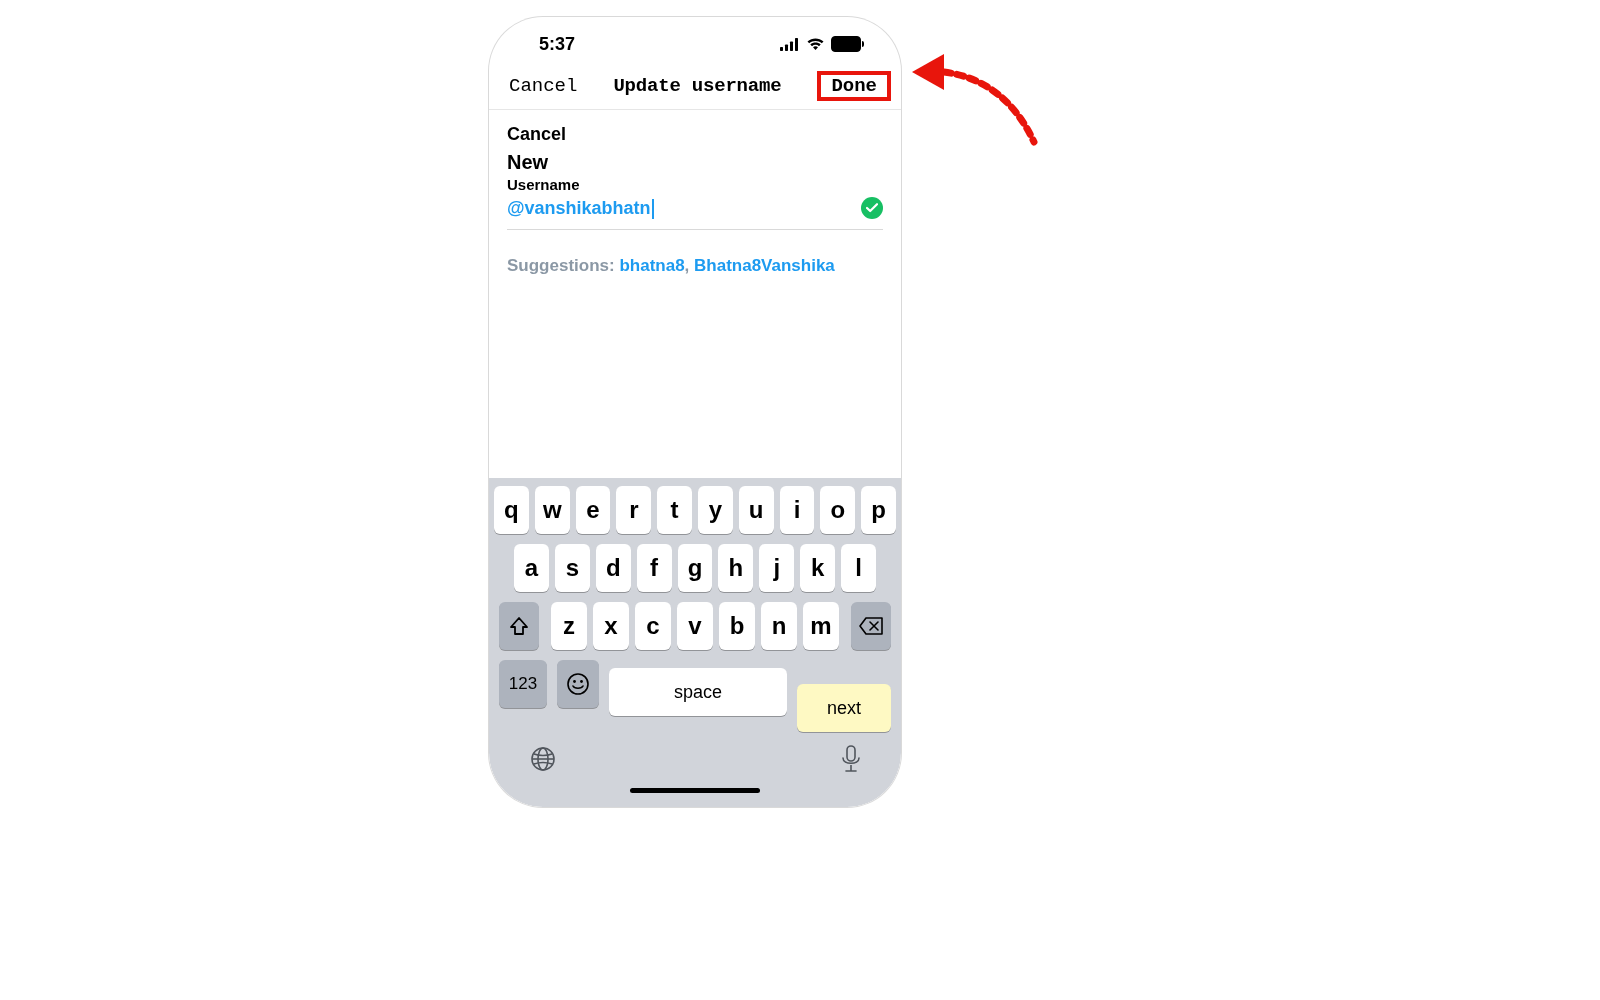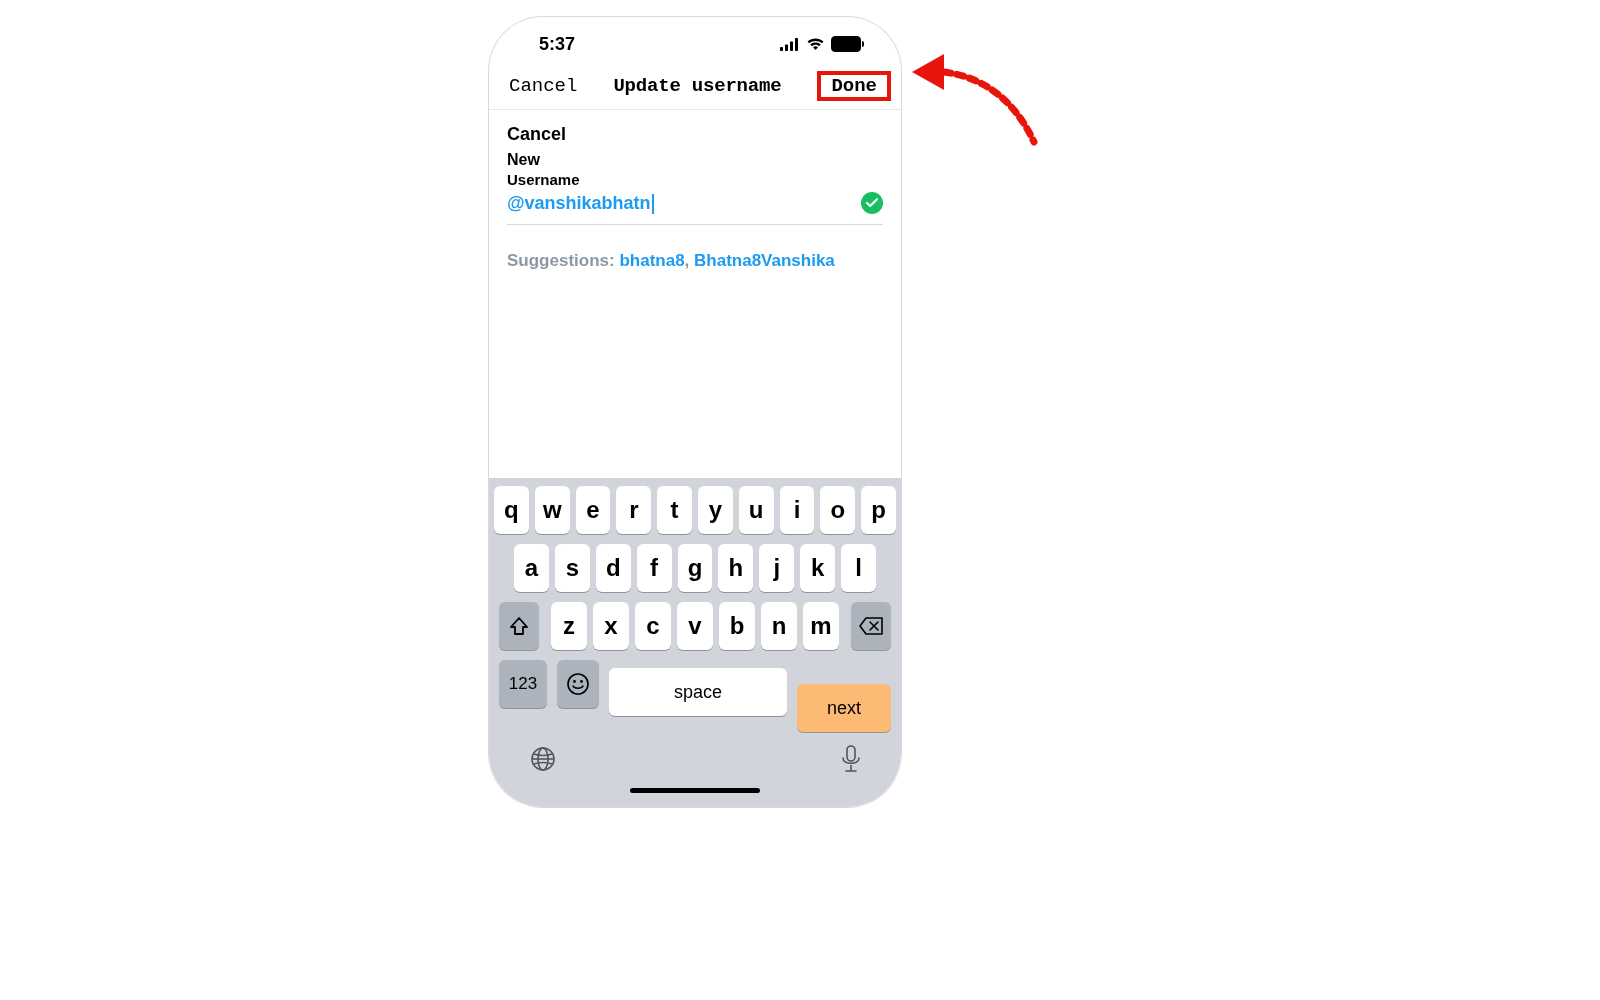--- a/index.html
+++ b/index.html
@@ -100,21 +100,21 @@
     color:#000;
     margin-bottom: 6px;
   }
   .current-value {
     font-size: 18px;
     font-weight:700;
     color:#000;
     margin-bottom: 22px;
   }
   .new-label {
-    font-size:16px;
+    font-size:20px;
     font-weight:700;
     color:#000;
     margin-bottom:2px;
   }
   .username-sub {
     font-size:15px;
     font-weight:700;
     color:#000;
     margin-bottom:4px;
   }
@@ -225,21 +225,21 @@
     background:#fff;
     border-radius:6px;
     height:48px;
     flex:1;
     display:flex;align-items:center;justify-content:center;
     font-size:18px;
     box-shadow: 0 1px 0 rgba(0,0,0,0.3);
     margin-top: 8px;
   }
   .key-next {
-    background:#fdba74;
+    background:#fef9c3;
     border-radius:6px;
     height:48px;
     width:94px;
     display:flex;align-items:center;justify-content:center;
     font-size:18px;
     box-shadow: 0 1px 0 rgba(0,0,0,0.3);
     margin-top: 24px;
   }
   .bottom-row {
     display:flex;

